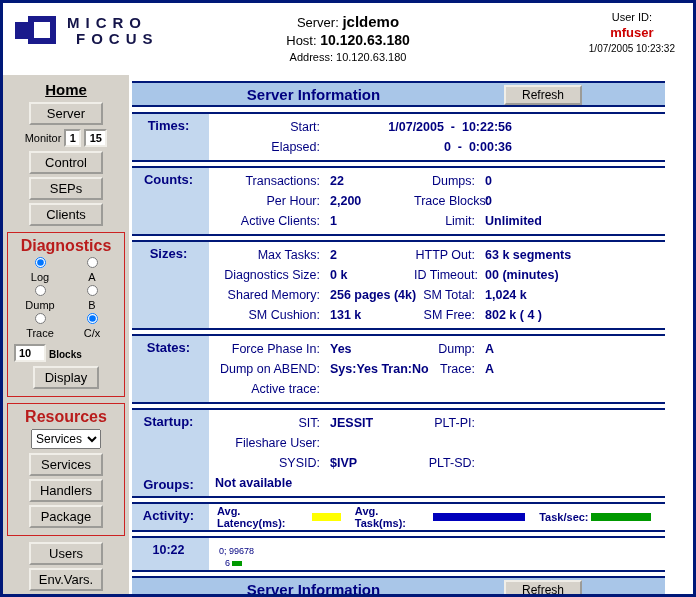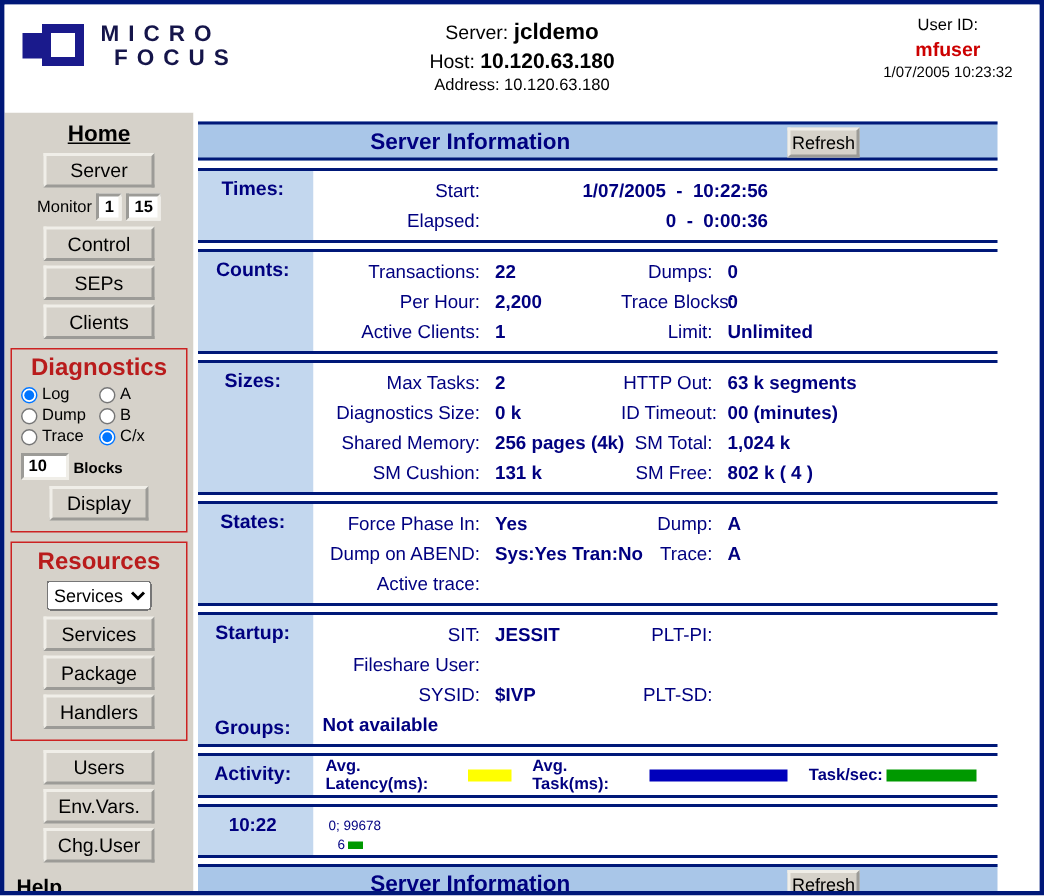--- a/index.html
+++ b/index.html
@@ -36,37 +36,37 @@
   .btn { display:block; width:74px; margin:3px auto; background:#d6d2ca; border:2px outset #f0eee8;
          font-family:"Liberation Sans",sans-serif; font-size:13px; color:#000; padding:2px 0; cursor:pointer; }
   .monitor-row { display:flex; align-items:center; justify-content:center; gap:3px; margin:4px 0; }
   .monitor-label { font-size:11px; color:#000; }
   .tin { border:2px inset #f0eee8; background:#fff; font-family:"Liberation Sans",sans-serif;
          font-size:11px; font-weight:bold; text-align:center; height:18px; }
   .tin.w1 { width:17px; } .tin.w15 { width:23px; }
   .redbox { border:1px solid #cc2222; margin:6px 4px; padding:4px 2px; }
   .box-title { text-align:center; font-size:16px; font-weight:bold; color:#b91c1c; margin-bottom:2px; }
   .radio-grid { display:grid; grid-template-columns:1fr 1fr; row-gap:2px; padding:0 4px; }
-  .radio-item { display:flex; align-items:center; gap:3px; font-size:11px; color:#000; }
+  .radio-item { display:flex; align-items:center; gap:3px; font-size:11px; color:#000;flex-direction:column; }
   .radio-item input { width:11px; height:11px; margin:0; }
   .blocks-row { display:flex; align-items:flex-end; gap:3px; margin:5px 2px 4px 4px; }
   .tin.blocks { width:32px; text-align:left; padding-left:3px; }
   .blocks-label { font-size:10px; font-weight:bold; color:#000; padding-bottom:2px; }
   .res-select { display:block; width:70px; margin:3px auto 4px auto; font-family:"Liberation Sans",sans-serif;
                 font-size:12px; height:20px; }
   .help-title { font-size:14px; font-weight:bold; color:#000; margin:8px 0 0 8px; }
   .menu-link { display:inline-block; font-size:12px; color:#000; text-decoration:underline; margin:2px 0 0 8px; cursor:pointer; }
 
   
   .main { flex:1; padding:6px 28px 8px 3px; background:#fff; }
   .title-bar { position:relative; height:26px; background:#a9c6e8; border-top:2px solid #001878;
                border-bottom:2px solid #001878; margin-bottom:5px; }
   .title-text { position:absolute; left:0; right:170px; top:3px; text-align:center;
                 font-size:15px; font-weight:bold; color:#000080; }
-  .refresh-btn { position:absolute; right:92px; top:2px; width:48px; height:20px;
+  .refresh-btn { position:absolute; right:83px; top:2px; width:78px; height:20px;
                  background:#d6d2ca; border:2px outset #f0eee8; font-family:"Liberation Sans",sans-serif;
                  font-size:12px; color:#000; cursor:pointer; }
   .sec { display:flex; border-top:2px solid #001878; border-bottom:2px solid #001878; margin-bottom:4px; }
   .sec-label { width:77px; flex-shrink:0; background:#c3d7ee; color:#000080; font-weight:bold;
                font-size:13px; text-align:center; padding:4px 4px 0 0; }
   .sec-label-col { display:flex; flex-direction:column; justify-content:space-between; padding-bottom:4px; }
   .sec-content { flex:1; background:#fff; padding:3px 0; color:#000080; }
   .row { display:grid; height:20px; line-height:20px; font-size:12.5px; white-space:nowrap; }
   .r2 { grid-template-columns:115px 188px; }
   .r4 { grid-template-columns:115px 90px 65px auto; }
@@ -169,22 +169,22 @@
         </div>
         <button class="btn" style="width:66px">Display</button>
       </div>
 
       <div class="redbox">
         <div class="box-title">Resources</div>
         <select class="res-select">
           <option>Services</option>
         </select>
         <button class="btn">Services</button>
+        <button class="btn">Handlers</button>
         <button class="btn">Package</button>
-        <button class="btn">Handlers</button>
       </div>
 
       <button class="btn">Users</button>
       <button class="btn">Env.Vars.</button>
       <button class="btn">Chg.User</button>
 
       <div class="help-title">Help</div>
       <a class="menu-link">Menu</a>
     </div>
 

